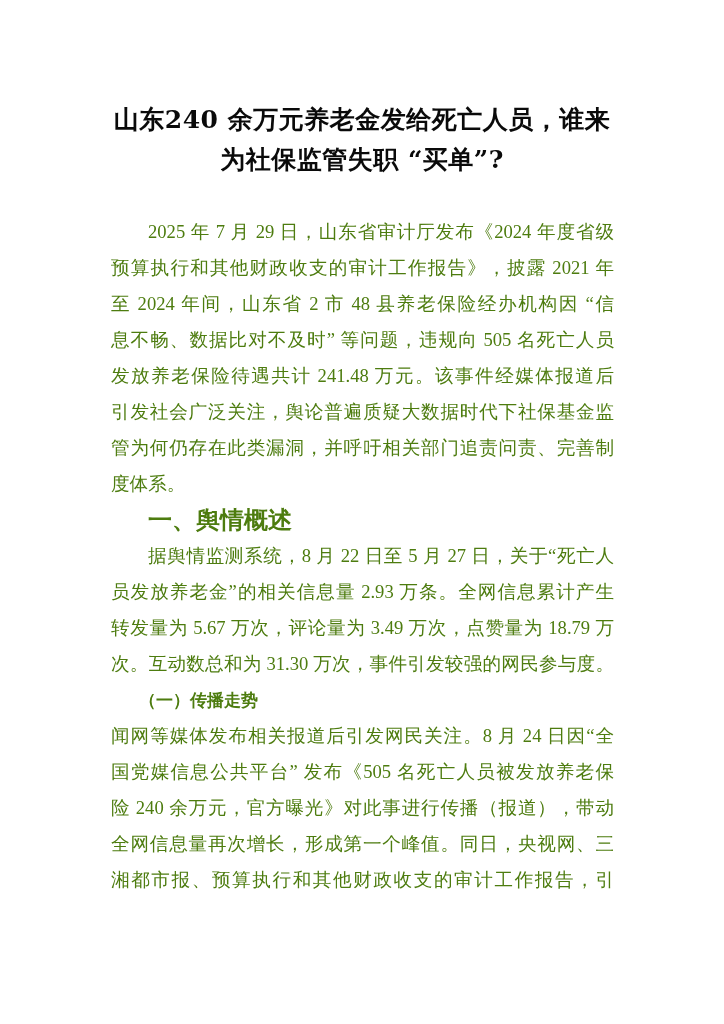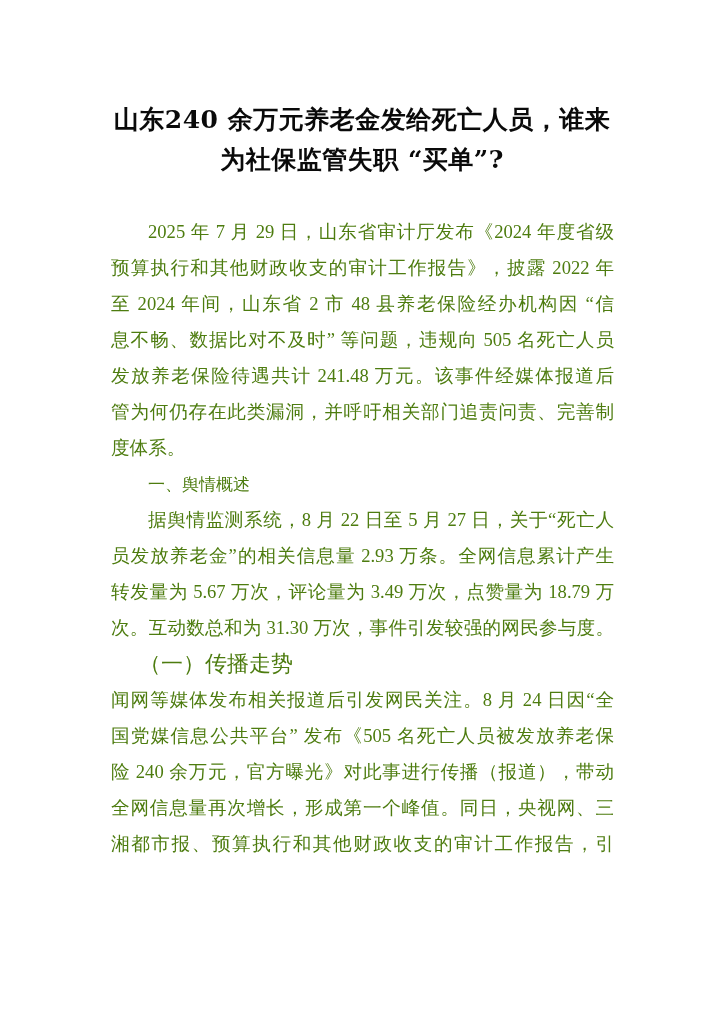--- a/index.html
+++ b/index.html
@@ -53,51 +53,52 @@
       text-align: justify;
       text-align-last: justify;
       overflow: visible;
     }
     .line.last {
       text-align-last: left;
     }
     .indent { padding-left: 37px; }
     .h1 {
       font-family: "DejaVu Sans", "Liberation Sans", sans-serif;
-      font-weight: normal;
-      font-size: 17px;
+      font-weight: bold;
+      font-size: 24px;
       text-align-last: left;
       padding-left: 37px;
     }
     .h2 {
       font-family: "DejaVu Sans", "Liberation Sans", sans-serif;
-      font-weight: normal;
-      font-size: 22px;
+      font-weight: bold;
+      font-size: 17px;
       text-align-last: left;
       padding-left: 28px;
     }
   </style>
 </head>
 <body>
 
 <div class="page">
 
   <h1 class="title">
     <span>山东240  余万元养老金发给死亡人员，谁来</span>
     <span>为社保监管失职 “买单”?</span>
   </h1>
 
   <div class="body">
 
     <div>
       <span class="line indent">2025 年 7 月 29 日，山东省审计厅发布《2024 年度省级</span>
-      <span class="line">预算执行和其他财政收支的审计工作报告》，披露 2022 年</span>
+      <span class="line">预算执行和其他财政收支的审计工作报告》，披露 2021 年</span>
       <span class="line">至 2024 年间，山东省 2 市 48 县养老保险经办机构因 “信</span>
       <span class="line">息不畅、数据比对不及时” 等问题，违规向 505 名死亡人员</span>
       <span class="line">发放养老保险待遇共计 241.48 万元。该事件经媒体报道后</span>
+      <span class="line">引发社会广泛关注，舆论普遍质疑大数据时代下社保基金监</span>
       <span class="line">管为何仍存在此类漏洞，并呼吁相关部门追责问责、完善制</span>
       <span class="line last">度体系。</span>
     </div>
 
     <div class="line h1">一、舆情概述</div>
 
     <div>
       <span class="line indent">据舆情监测系统，8 月 22 日至 5 月 27 日，关于“死亡人</span>
       <span class="line">员发放养老金”的相关信息量 2.93 万条。全网信息累计产生</span>
       <span class="line">转发量为 5.67 万次，评论量为 3.49 万次，点赞量为 18.79 万</span>

